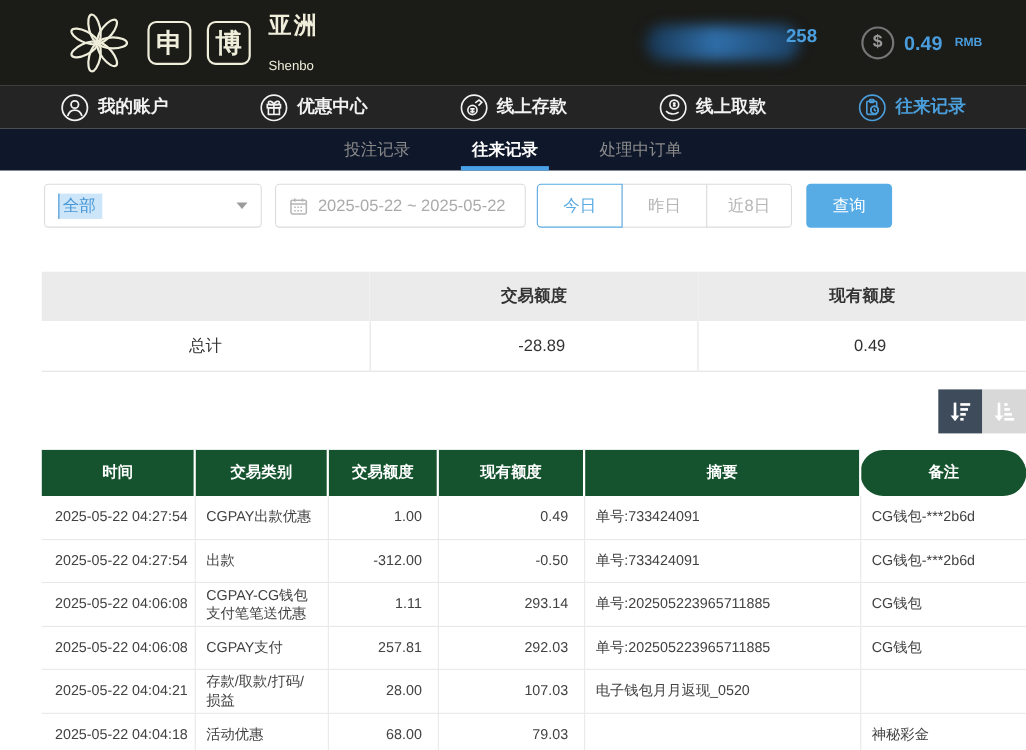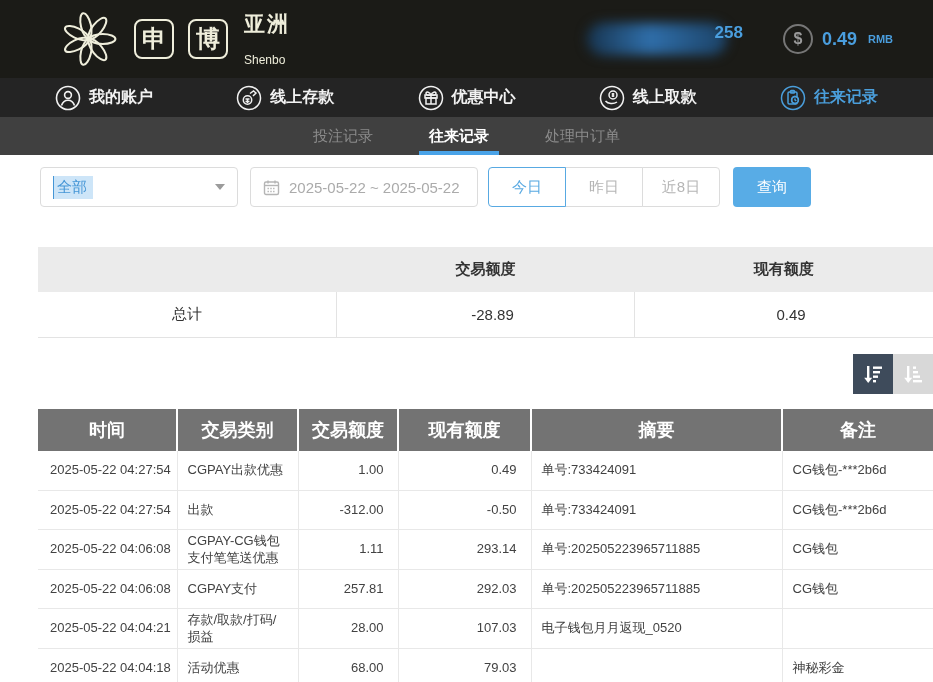--- a/index.html
+++ b/index.html
@@ -27,21 +27,21 @@
     font-size:16px;display:flex;align-items:center;justify-content:center;font-weight:bold;}
   .bal-amount{color:#4a9ede;font-size:18px;font-weight:bold;}
   .bal-cur{color:#4a9ede;font-size:11px;font-weight:bold;margin-left:2px;}
   
   .mainnav{height:39px;background:#242424;display:flex;align-items:center;justify-content:space-between;
     padding:0 55px;}
   .nav-item{display:flex;align-items:center;gap:8px;color:#f2f2f2;font-size:16px;font-weight:bold;cursor:pointer;}
   .nav-item svg{display:block;}
   .nav-item.active{color:#4a9edb;}
   
-  .subnav{height:38px;background:#404040;display:flex;align-items:stretch;justify-content:center;gap:48px;}
+  .subnav{height:38px;background:#0f172a;display:flex;align-items:stretch;justify-content:center;gap:48px;}
   .subtab{display:flex;align-items:center;color:#8b8b8b;font-size:15px;cursor:pointer;position:relative;padding:0 4px;}
   .subtab.active{color:#ffffff;font-weight:bold;}
   .subtab.active::after{content:"";position:absolute;left:-6px;right:-6px;bottom:0;height:4px;background:#4aa3e8;}
   
   .filters{margin:12px 0 0 40px;display:flex;align-items:center;height:40px;}
   .select{width:198px;height:40px;border:1px solid #dcdcdc;border-radius:4px;display:flex;align-items:center;
     justify-content:space-between;padding:0 12px;box-sizing:border-box;background:#fff;cursor:pointer;}
   .select-value{background:#cde5f8;color:#4596d6;font-size:15px;padding:2px 6px 2px 3px;border-left:1px solid #4596d6;}
   .caret{width:0;height:0;border-left:5px solid transparent;border-right:5px solid transparent;border-top:6px solid #9b9b9b;}
   .datefield{width:228px;height:40px;border:1px solid #dcdcdc;border-radius:4px;display:flex;align-items:center;
@@ -61,23 +61,23 @@
   .summary tbody td{height:43px;text-align:center;font-size:15px;color:#333;background:#fff;
     border-bottom:1px solid #e3e3e3;}
   .summary tbody td+td{border-left:1px solid #e3e3e3;padding-left:15px;}
   
   .sortrow{margin:16px 0 0 38px;width:895px;display:flex;justify-content:flex-end;}
   .sortbtn{width:40px;height:40px;display:flex;align-items:center;justify-content:center;cursor:pointer;}
   .sortbtn.desc{background:#3e4b5b;}
   .sortbtn.asc{background:#d8d8d8;}
   
   .records{margin:15px 0 0 38px;width:895px;border-collapse:collapse;table-layout:fixed;}
-  .records th{background:#737373;color:#fff;font-size:18px;font-weight:bold;height:40px;text-align:center;
+  .records th{background:#14532d;color:#fff;font-size:14px;font-weight:bold;height:40px;text-align:center;
     border-right:2px solid #fff;}
-  .records th:last-child{border-right:none;}
+  .records th:last-child{border-right:none;border-radius:21px;}
   .records td{height:39px;font-size:13px;color:#424242;border-bottom:1px solid #e8e8e8;
     border-right:1px solid #e8e8e8;padding:2px 10px;box-sizing:border-box;line-height:1.35;background:#fff;}
   .records td:last-child{border-right:none;}
   .records td.num{text-align:right;padding-right:14px;}
   .records td.time{padding-left:12px;white-space:nowrap;}
 </style>
 </head>
 <body>
 
 <div class="topbar">
@@ -118,35 +118,35 @@
     <svg width="26" height="26" viewBox="0 0 26 26" fill="none" stroke="currentColor" stroke-width="1.6">
       <circle cx="13" cy="13" r="11.5"></circle>
         <circle cx="13" cy="10" r="3.4"></circle>
       <path d="M6.5 20.5c1.2-3.7 3.7-5.3 6.5-5.3s5.3 1.6 6.5 5.3"></path>
     </svg>
     <span>我的账户</span>
   </div>
   <div class="nav-item">
     <svg width="26" height="26" viewBox="0 0 26 26" fill="none" stroke="currentColor" stroke-width="1.5">
       <circle cx="13" cy="13" r="11.5"></circle>
-        <circle cx="11.5" cy="15" r="4.2"></circle>
-      <path d="M9.5 14h4M9.5 16.5h4M11.5 14v4"></path>
-        <path d="M14 8.5l3.5-2.5 2.5 2-3 3"></path>
-    </svg>
-    <span>线上存款</span>
-  </div>
-  <div class="nav-item">
-    <svg width="26" height="26" viewBox="0 0 26 26" fill="none" stroke="currentColor" stroke-width="1.5">
-      <circle cx="13" cy="13" r="11.5"></circle>
         <rect x="7" y="10" width="12" height="3"></rect>
       <rect x="8" y="13" width="10" height="6"></rect>
         <line x1="13" y1="10" x2="13" y2="19"></line>
       <path d="M13 10c-1-3-5-4-5-1.5S12 10 13 10zm0 0c1-3 5-4 5-1.5S14 10 13 10z"></path>
     </svg>
     <span>优惠中心</span>
+  </div>
+  <div class="nav-item">
+    <svg width="26" height="26" viewBox="0 0 26 26" fill="none" stroke="currentColor" stroke-width="1.5">
+      <circle cx="13" cy="13" r="11.5"></circle>
+        <circle cx="11.5" cy="15" r="4.2"></circle>
+      <path d="M9.5 14h4M9.5 16.5h4M11.5 14v4"></path>
+        <path d="M14 8.5l3.5-2.5 2.5 2-3 3"></path>
+    </svg>
+    <span>线上存款</span>
   </div>
   <div class="nav-item">
     <svg width="26" height="26" viewBox="0 0 26 26" fill="none" stroke="currentColor" stroke-width="1.5">
       <circle cx="13" cy="13" r="11.5"></circle>
         <circle cx="14" cy="10" r="4"></circle>
       <path d="M14 8v4M12.7 9h2.6M12.7 11h2.6"></path>
         <path d="M6.5 16c2.5 3 8 3.5 11.5 1"></path>
     </svg>
     <span>线上取款</span>
   </div>

